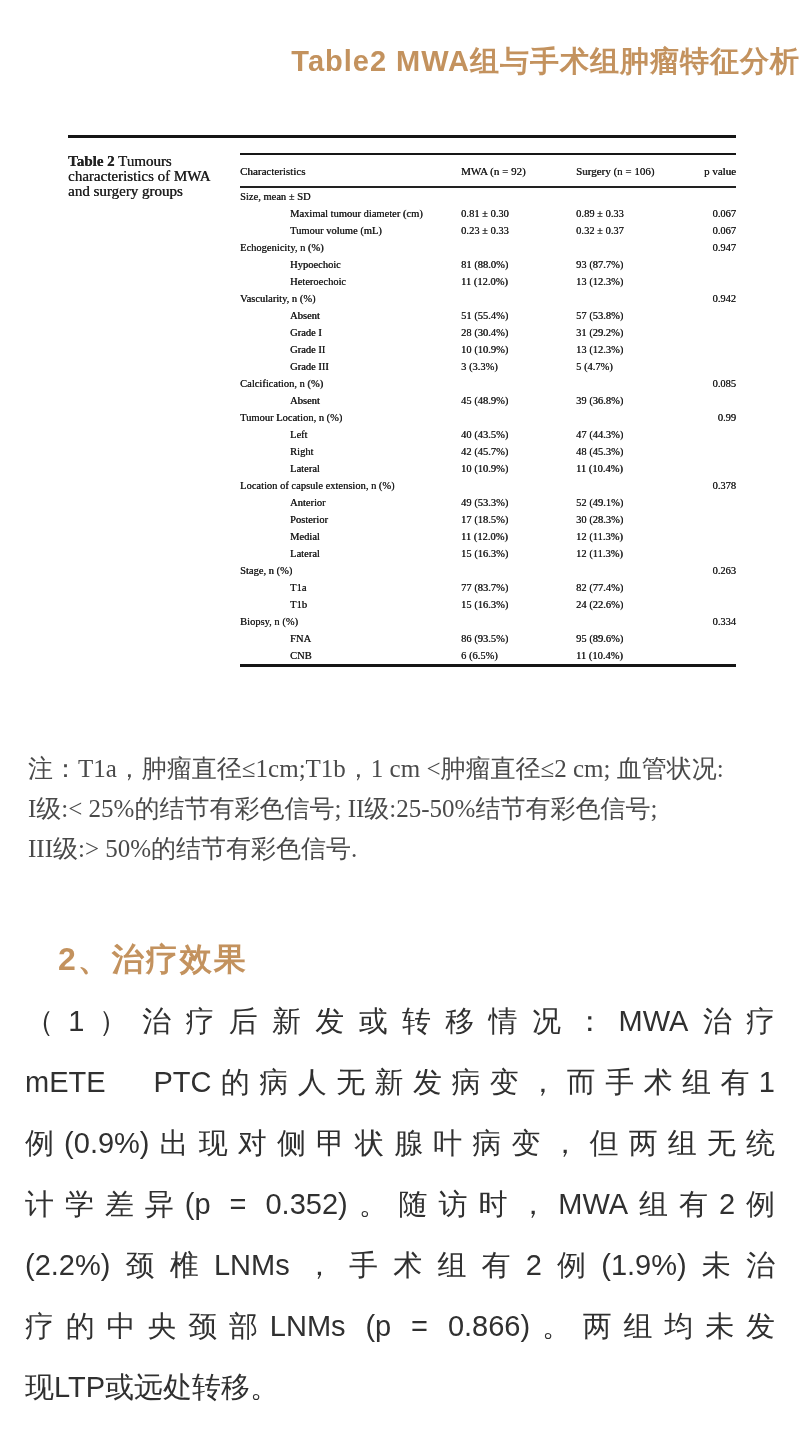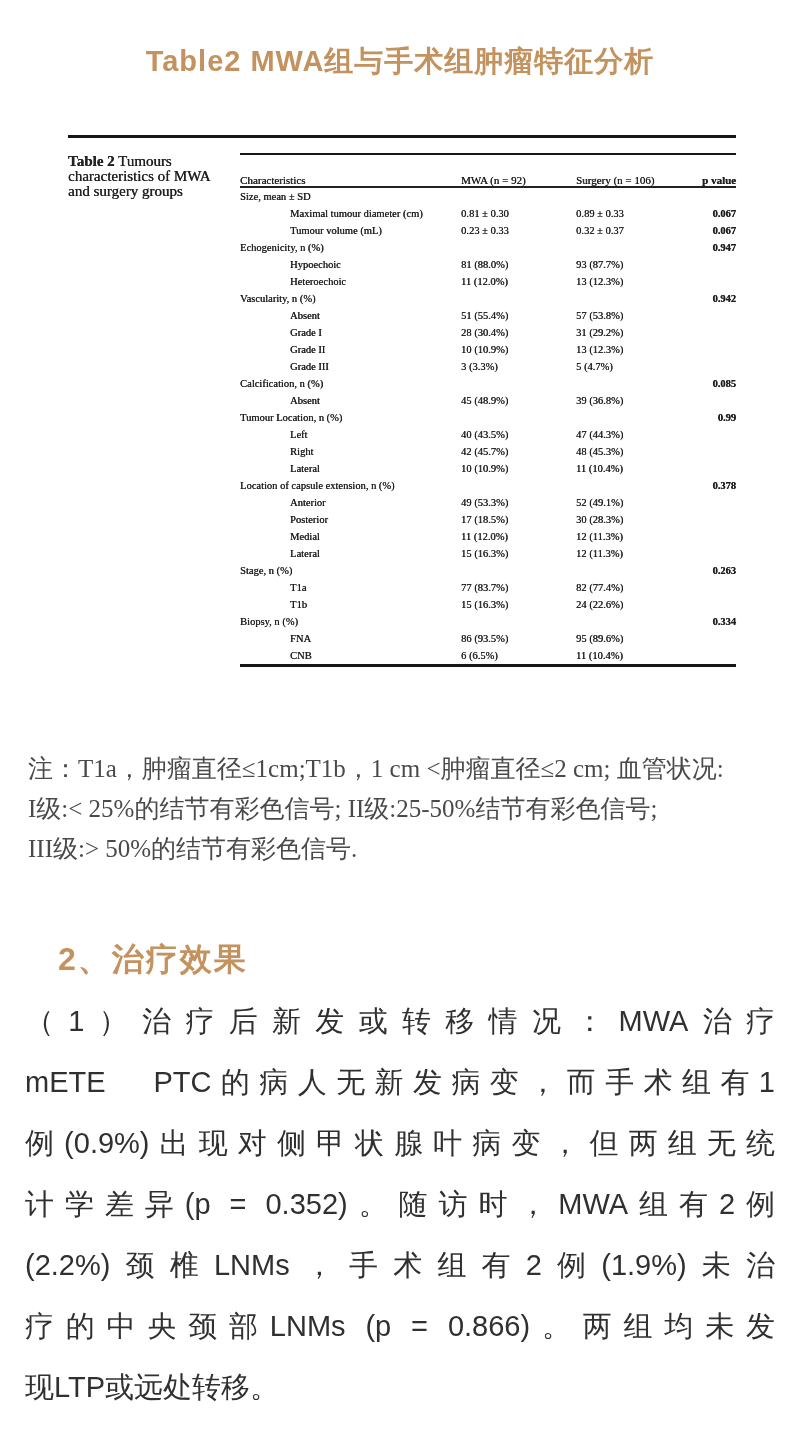--- a/index.html
+++ b/index.html
@@ -1,40 +1,40 @@
 <!DOCTYPE html>
 <html style="--accent: #c3925e; --body-text: #303030; --note-text: #4a4a4a; --table-ink: #1f1f1f;"><head>
 <meta charset="utf-8">
 <style>
   * { margin:0; padding:0; box-sizing:border-box; }
   html,body { background:#ffffff; }
   body { width:800px; font-family:"Liberation Sans", sans-serif; }
   .page { position:relative; width:800px; height:1453px; background:#ffffff; overflow:hidden; }
 
-  .title { position:absolute; top:42px; left:0; width:800px; text-align:center;
+  .title { position:absolute; top:42px; left:0; width:800px; text-align:right;
            font-size:29px; font-weight:bold; color:var(--accent,#c3925e); letter-spacing:1px; }
 
   
   .figure { position:absolute; top:135px; left:68px; width:668px; }
   .fig-top-rule { height:3px; background:#161616; }
   .fig-body { display:flex; }
   .fig-caption { width:172px; padding-top:16px; padding-right:14px;
                  font-family:"Liberation Serif", serif; font-size:15px; line-height:15px;
                  color:#222; text-shadow:0.3px 0 0 currentColor; }
   .ptable { flex:1; margin-top:15px; font-family:"Liberation Serif", serif;
             color:var(--table-ink,#1f1f1f); text-shadow:0.3px 0 0 currentColor; }
   .rule2 { height:2px; background:#161616; }
   .rule1 { height:1.5px; background:#222222; }
   .rule3 { height:3px; background:#161616; }
-  .thead { display:flex; align-items:flex-end; height:31px; font-size:11px; }
+  .thead { display:flex; align-items:center; height:31px; font-size:11px; }
   .trow  { display:flex; align-items:center; height:17px; font-size:10.5px; }
   .c0 { flex:1; }
   .c1 { width:115px; }
   .c2 { width:112px; }
-  .c3 { width:48px; text-align:right;font-weight:bold; }
+  .c3 { width:48px; text-align:right; }
   .trow.indent .c0 { padding-left:50px; }
 
   .note { position:absolute; top:749px; left:28px; width:748px;
           font-size:25px; line-height:40px; color:var(--note-text,#4a4a4a);font-family:Liberation Serif, serif; }
 
   .heading { position:absolute; top:938px; left:58px; font-size:32px; font-weight:bold;
              color:var(--accent,#c3925e); letter-spacing:2px; }
 
   .paragraph { position:absolute; top:991px; left:25px; width:750px;
                font-size:29px; line-height:61px; color:var(--body-text,#303030); }

